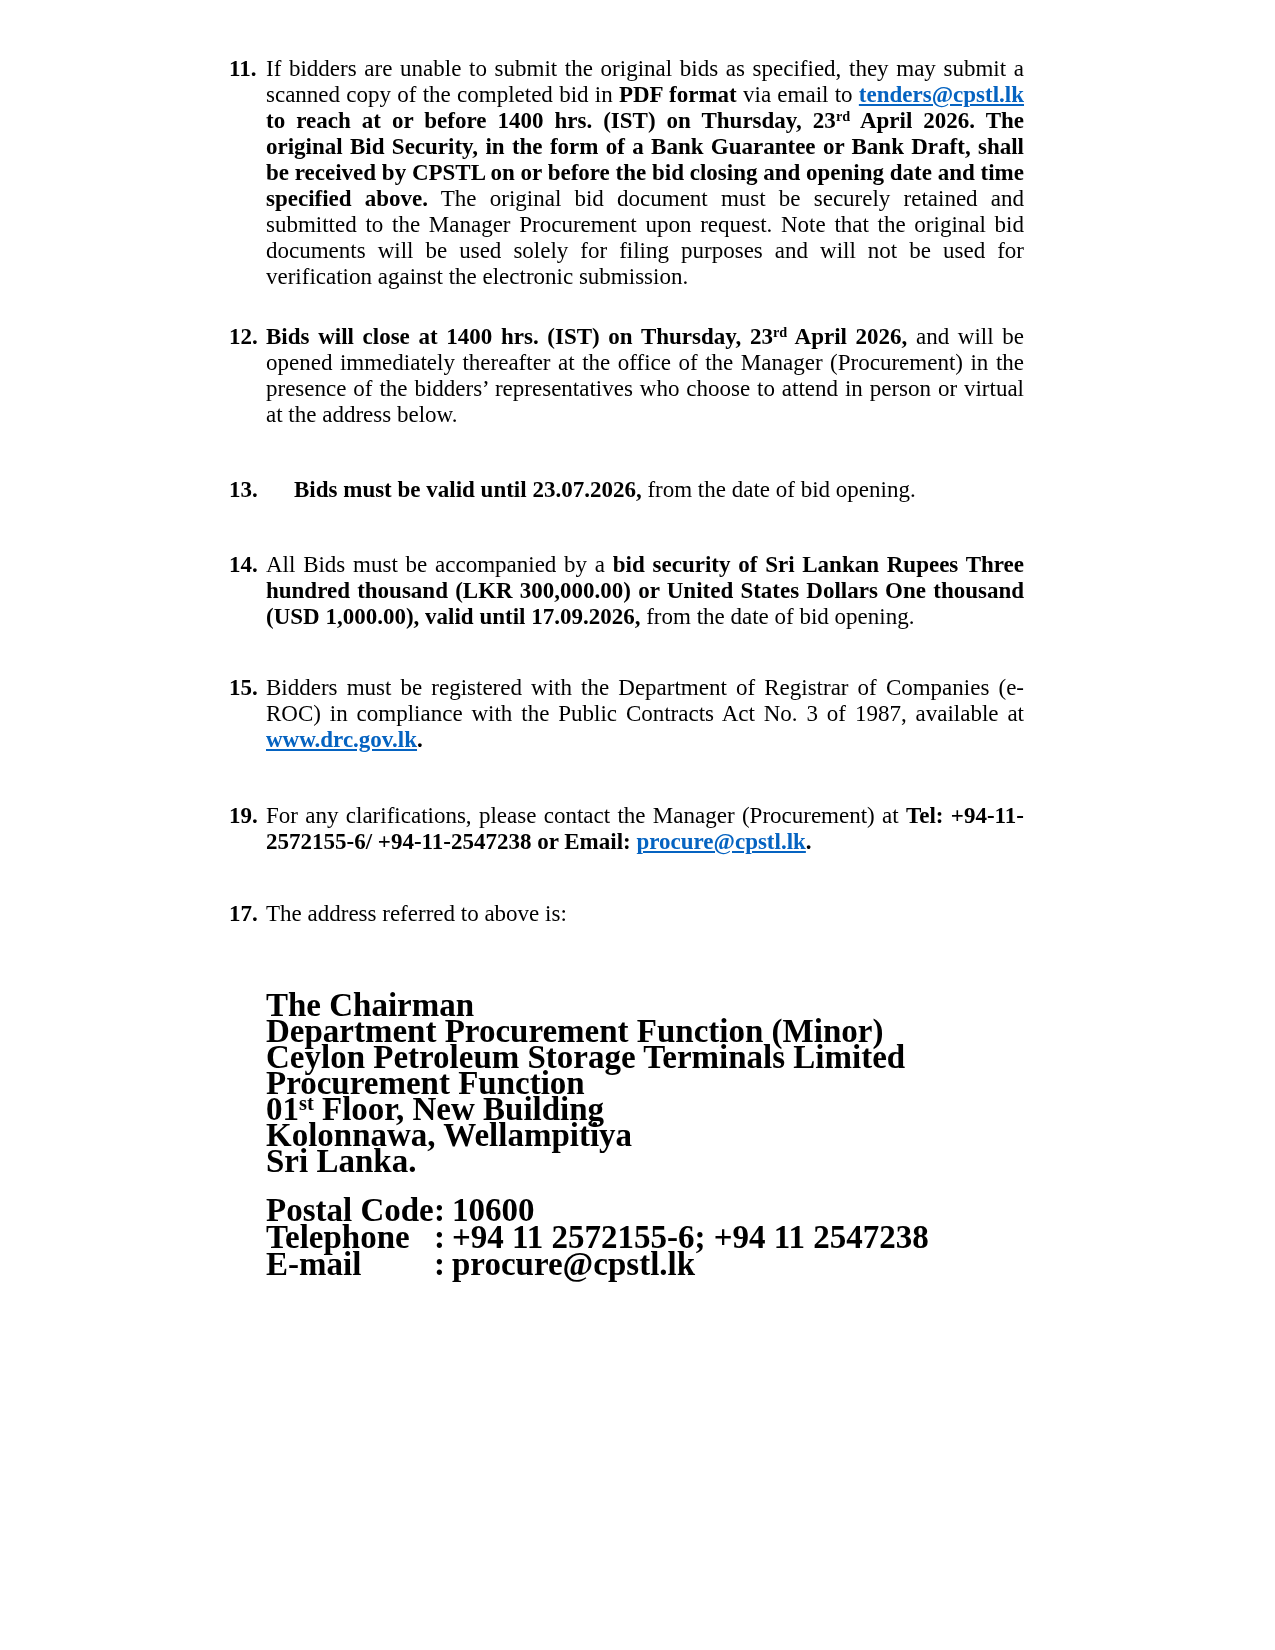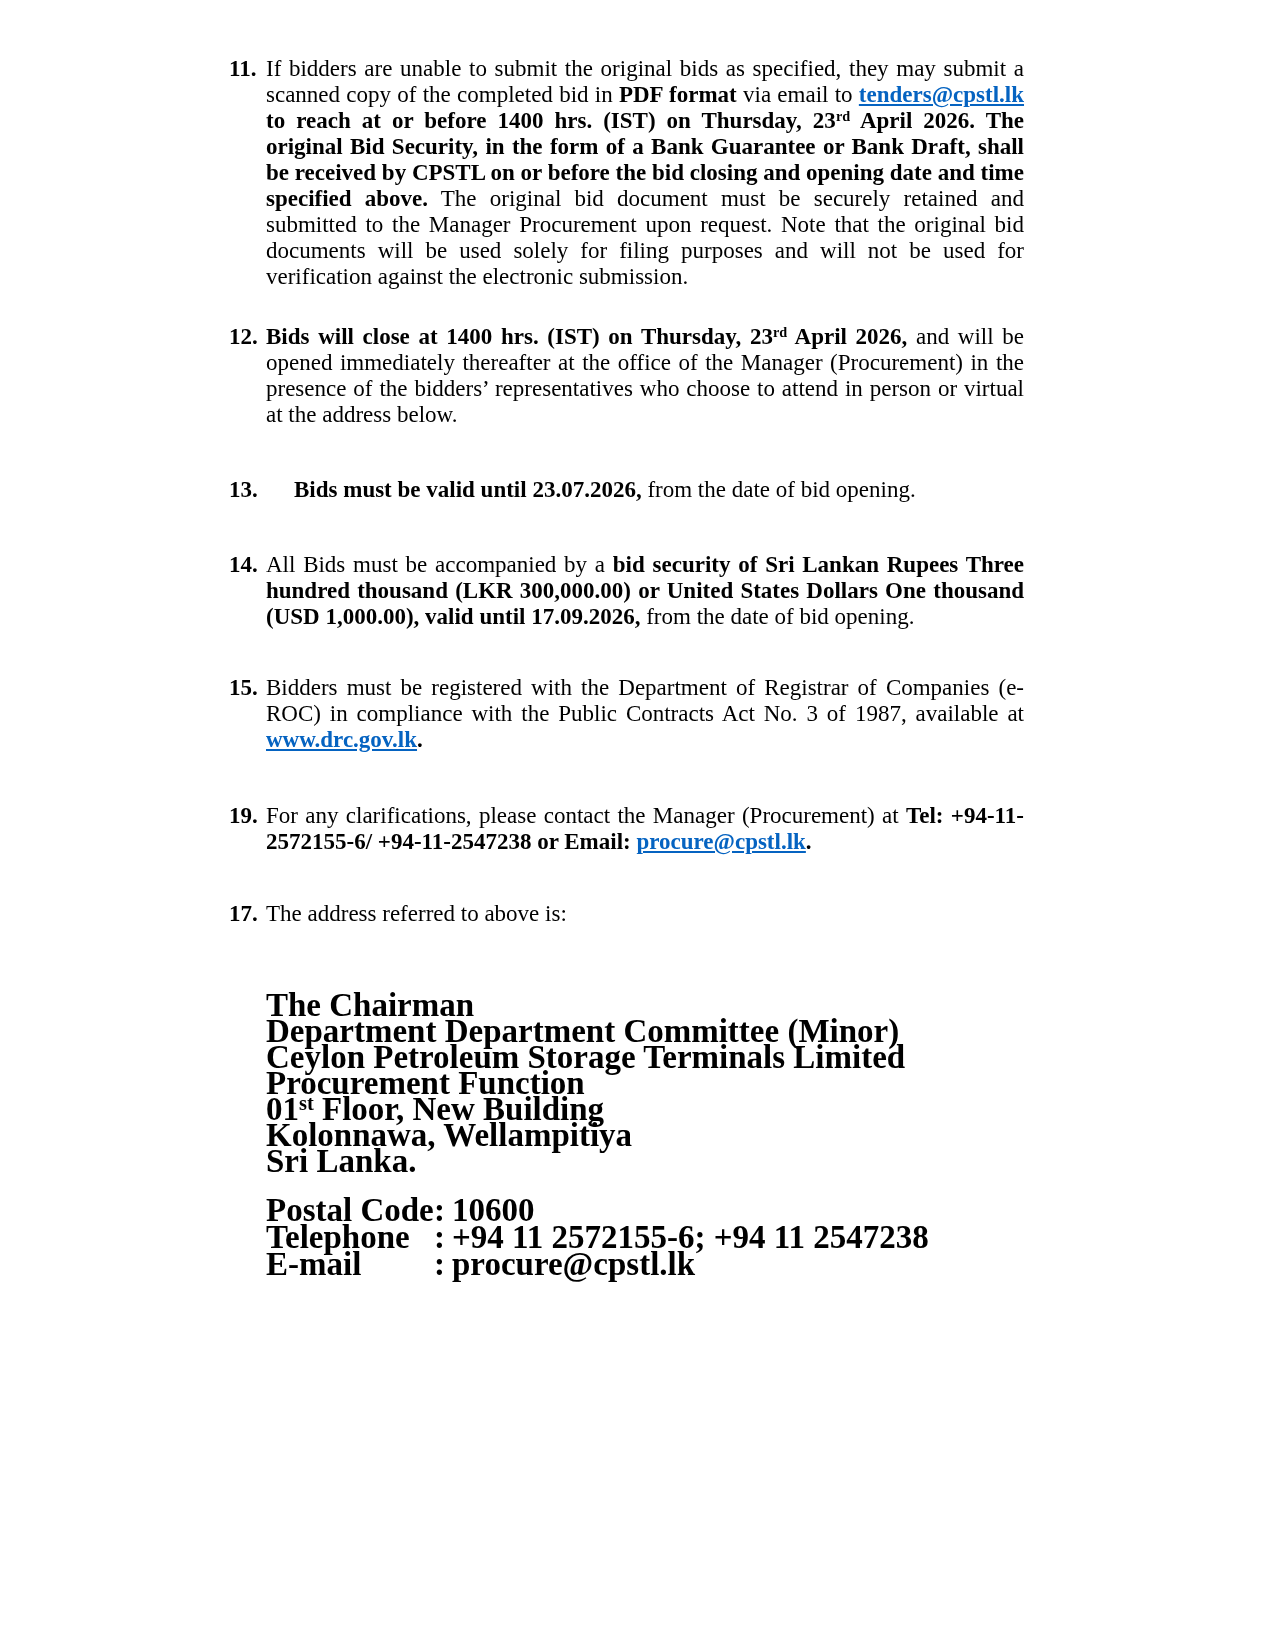--- a/index.html
+++ b/index.html
@@ -104,21 +104,21 @@
         <span class="item-number">19.</span>
         <div class="item-content"><span class="run-normal">For any clarifications, please contact the Manager (Procurement) at </span><span class="run-bold">Tel: +94-11-2572155-6/ +94-11-2547238 or Email: </span><a href="#" class="run-link">procure@cpstl.lk</a><span class="run-bold">.</span></div>
       </div>
       <div class="list-item">
         <span class="item-number">17.</span>
         <div class="item-content"><span class="run-normal">The address referred to above is:</span></div>
       </div>
     </div>
   <div class="address-block">
       <div class="address-line"><span class="run-bold">The Chairman</span></div>
-      <div class="address-line"><span class="run-bold">Department Department Committee (Minor)</span></div>
+      <div class="address-line"><span class="run-bold">Department Procurement Function (Minor)</span></div>
       <div class="address-line"><span class="run-bold">Ceylon Petroleum Storage Terminals Limited</span></div>
       <div class="address-line"><span class="run-bold">Procurement Function</span></div>
       <div class="address-line"><span class="run-bold">01</span><span class="run-bold-sup">st</span><span class="run-bold"> Floor, New Building</span></div>
       <div class="address-line"><span class="run-bold">Kolonnawa, Wellampitiya</span></div>
       <div class="address-line"><span class="run-bold">Sri Lanka.</span></div>
     </div>
   <div class="contact-table">
       <div class="contact-row"><span class="contact-label">Postal Code</span><span class="contact-sep">:</span><span class="contact-value">10600</span></div>
       <div class="contact-row"><span class="contact-label">Telephone</span><span class="contact-sep">:</span><span class="contact-value">+94 11 2572155-6; +94 11 2547238</span></div>
       <div class="contact-row"><span class="contact-label">E-mail</span><span class="contact-sep">:</span><span class="contact-value">procure@cpstl.lk</span></div>

